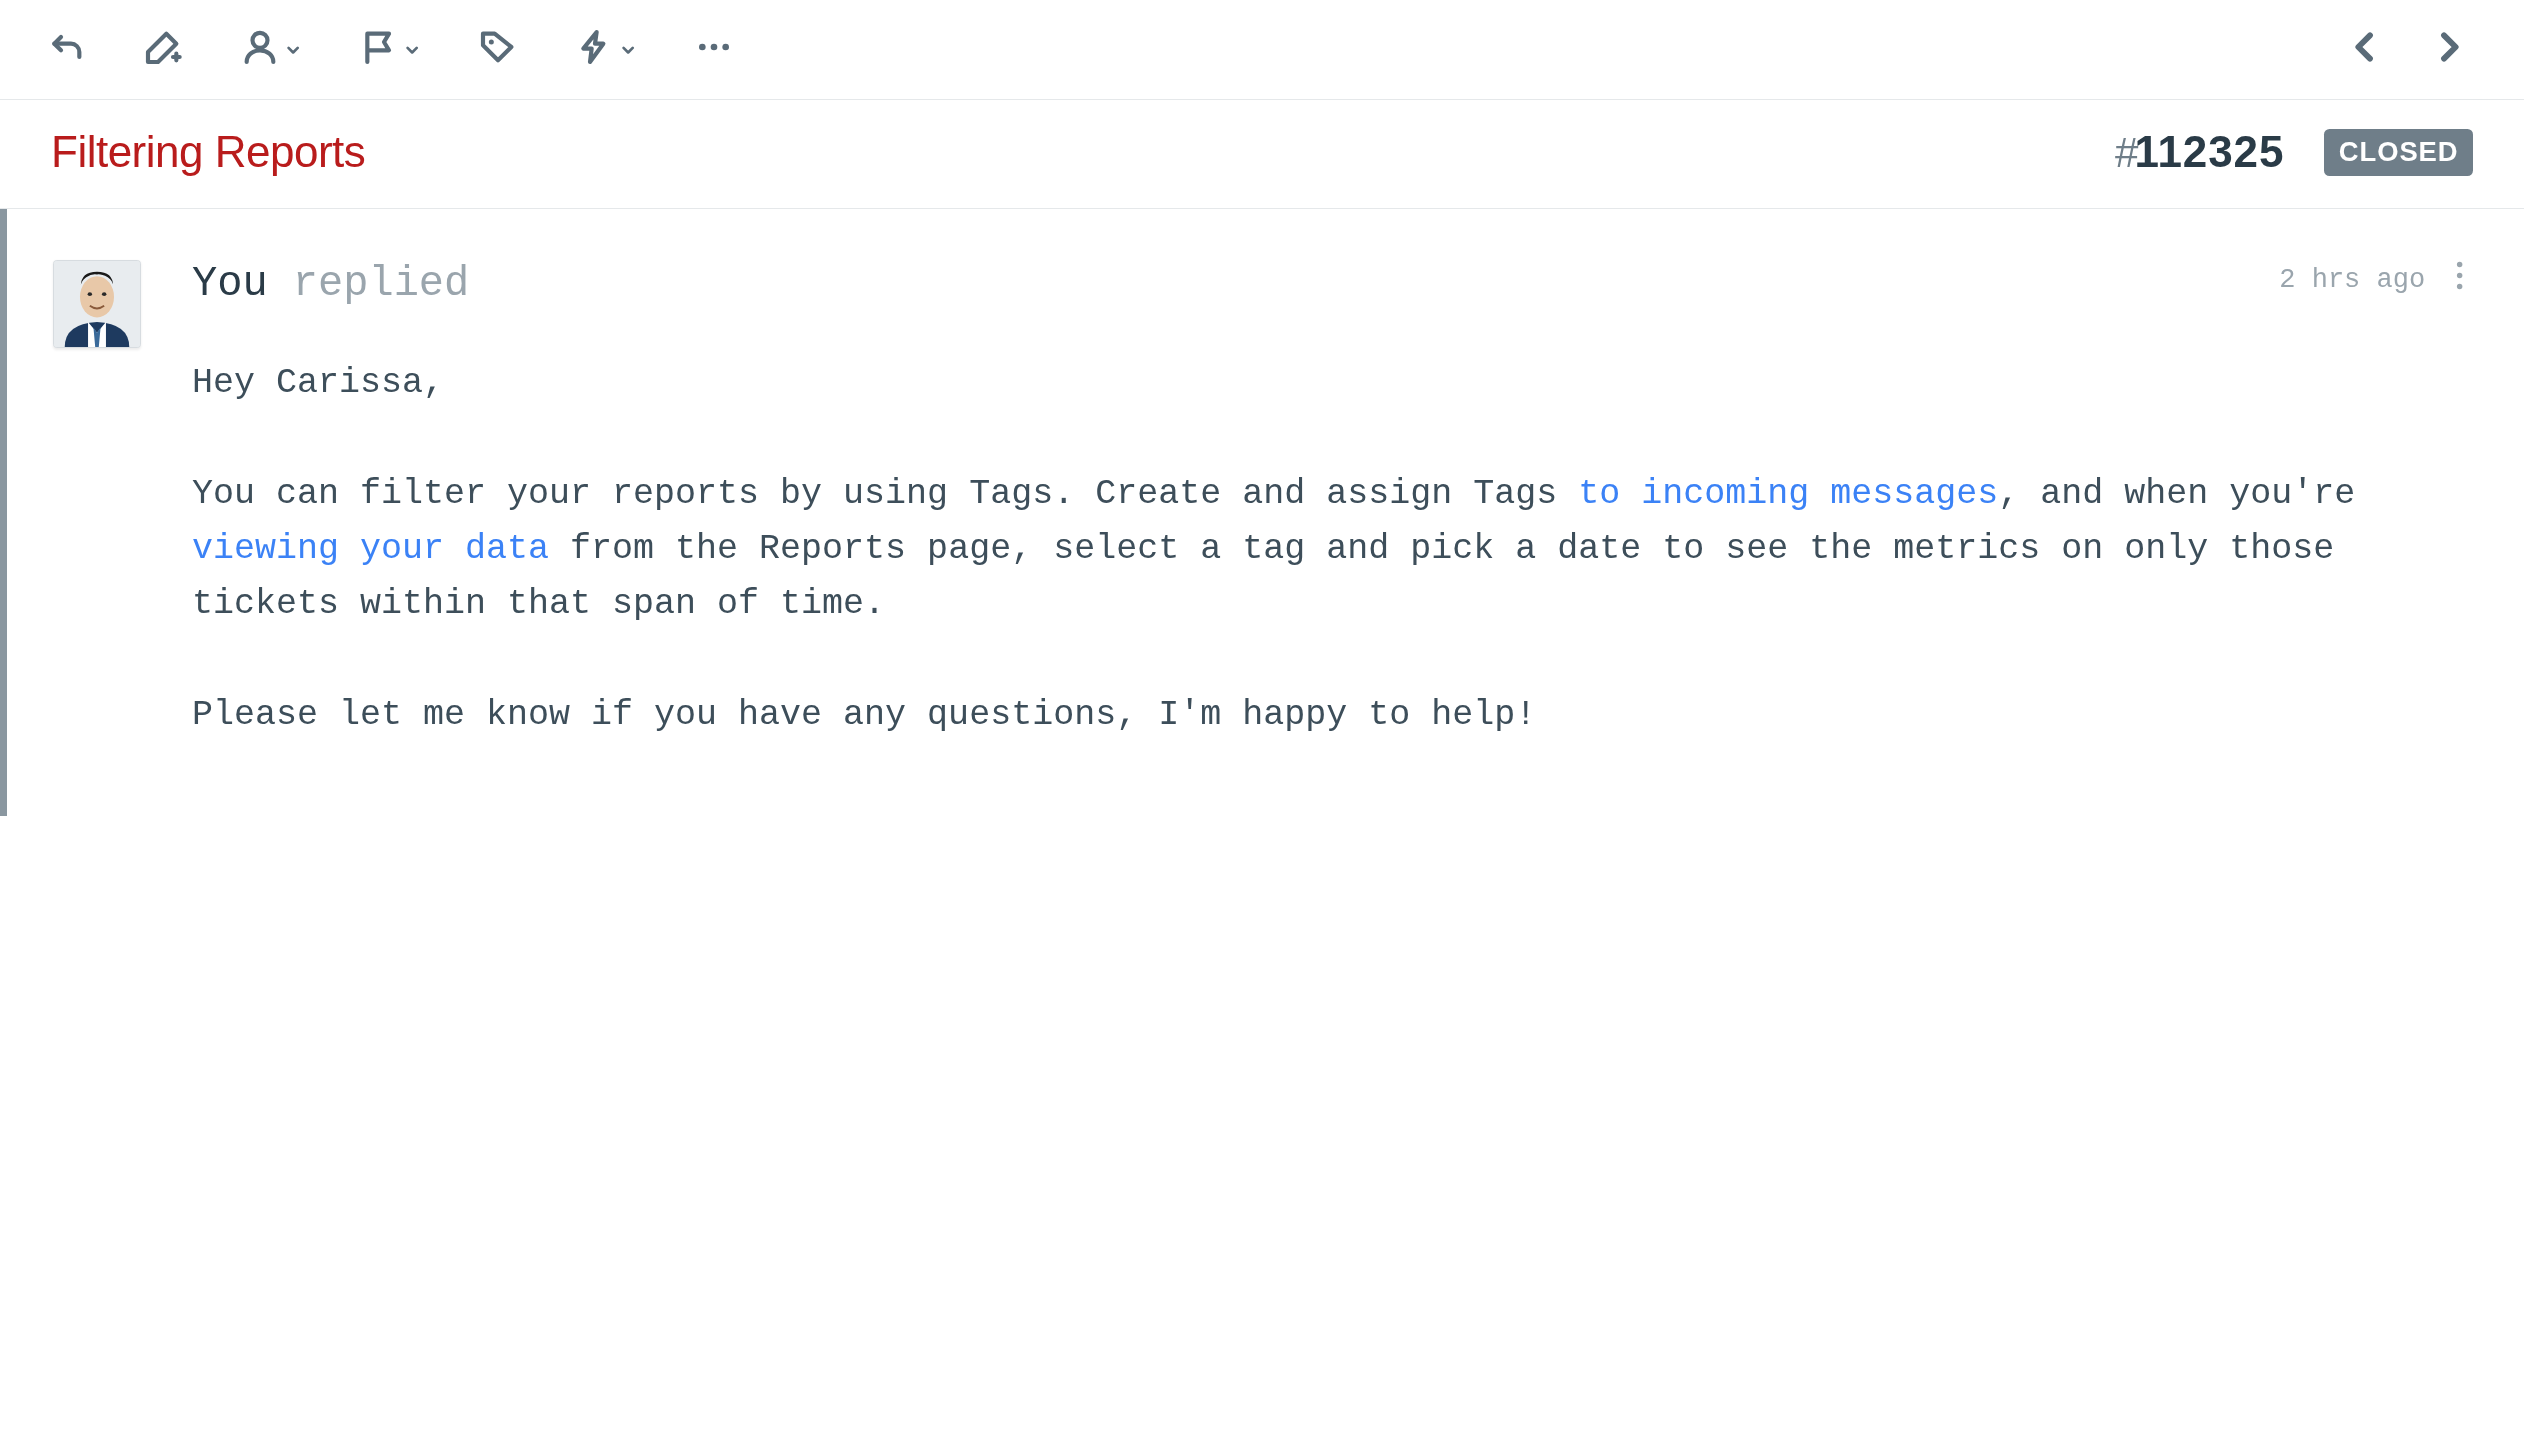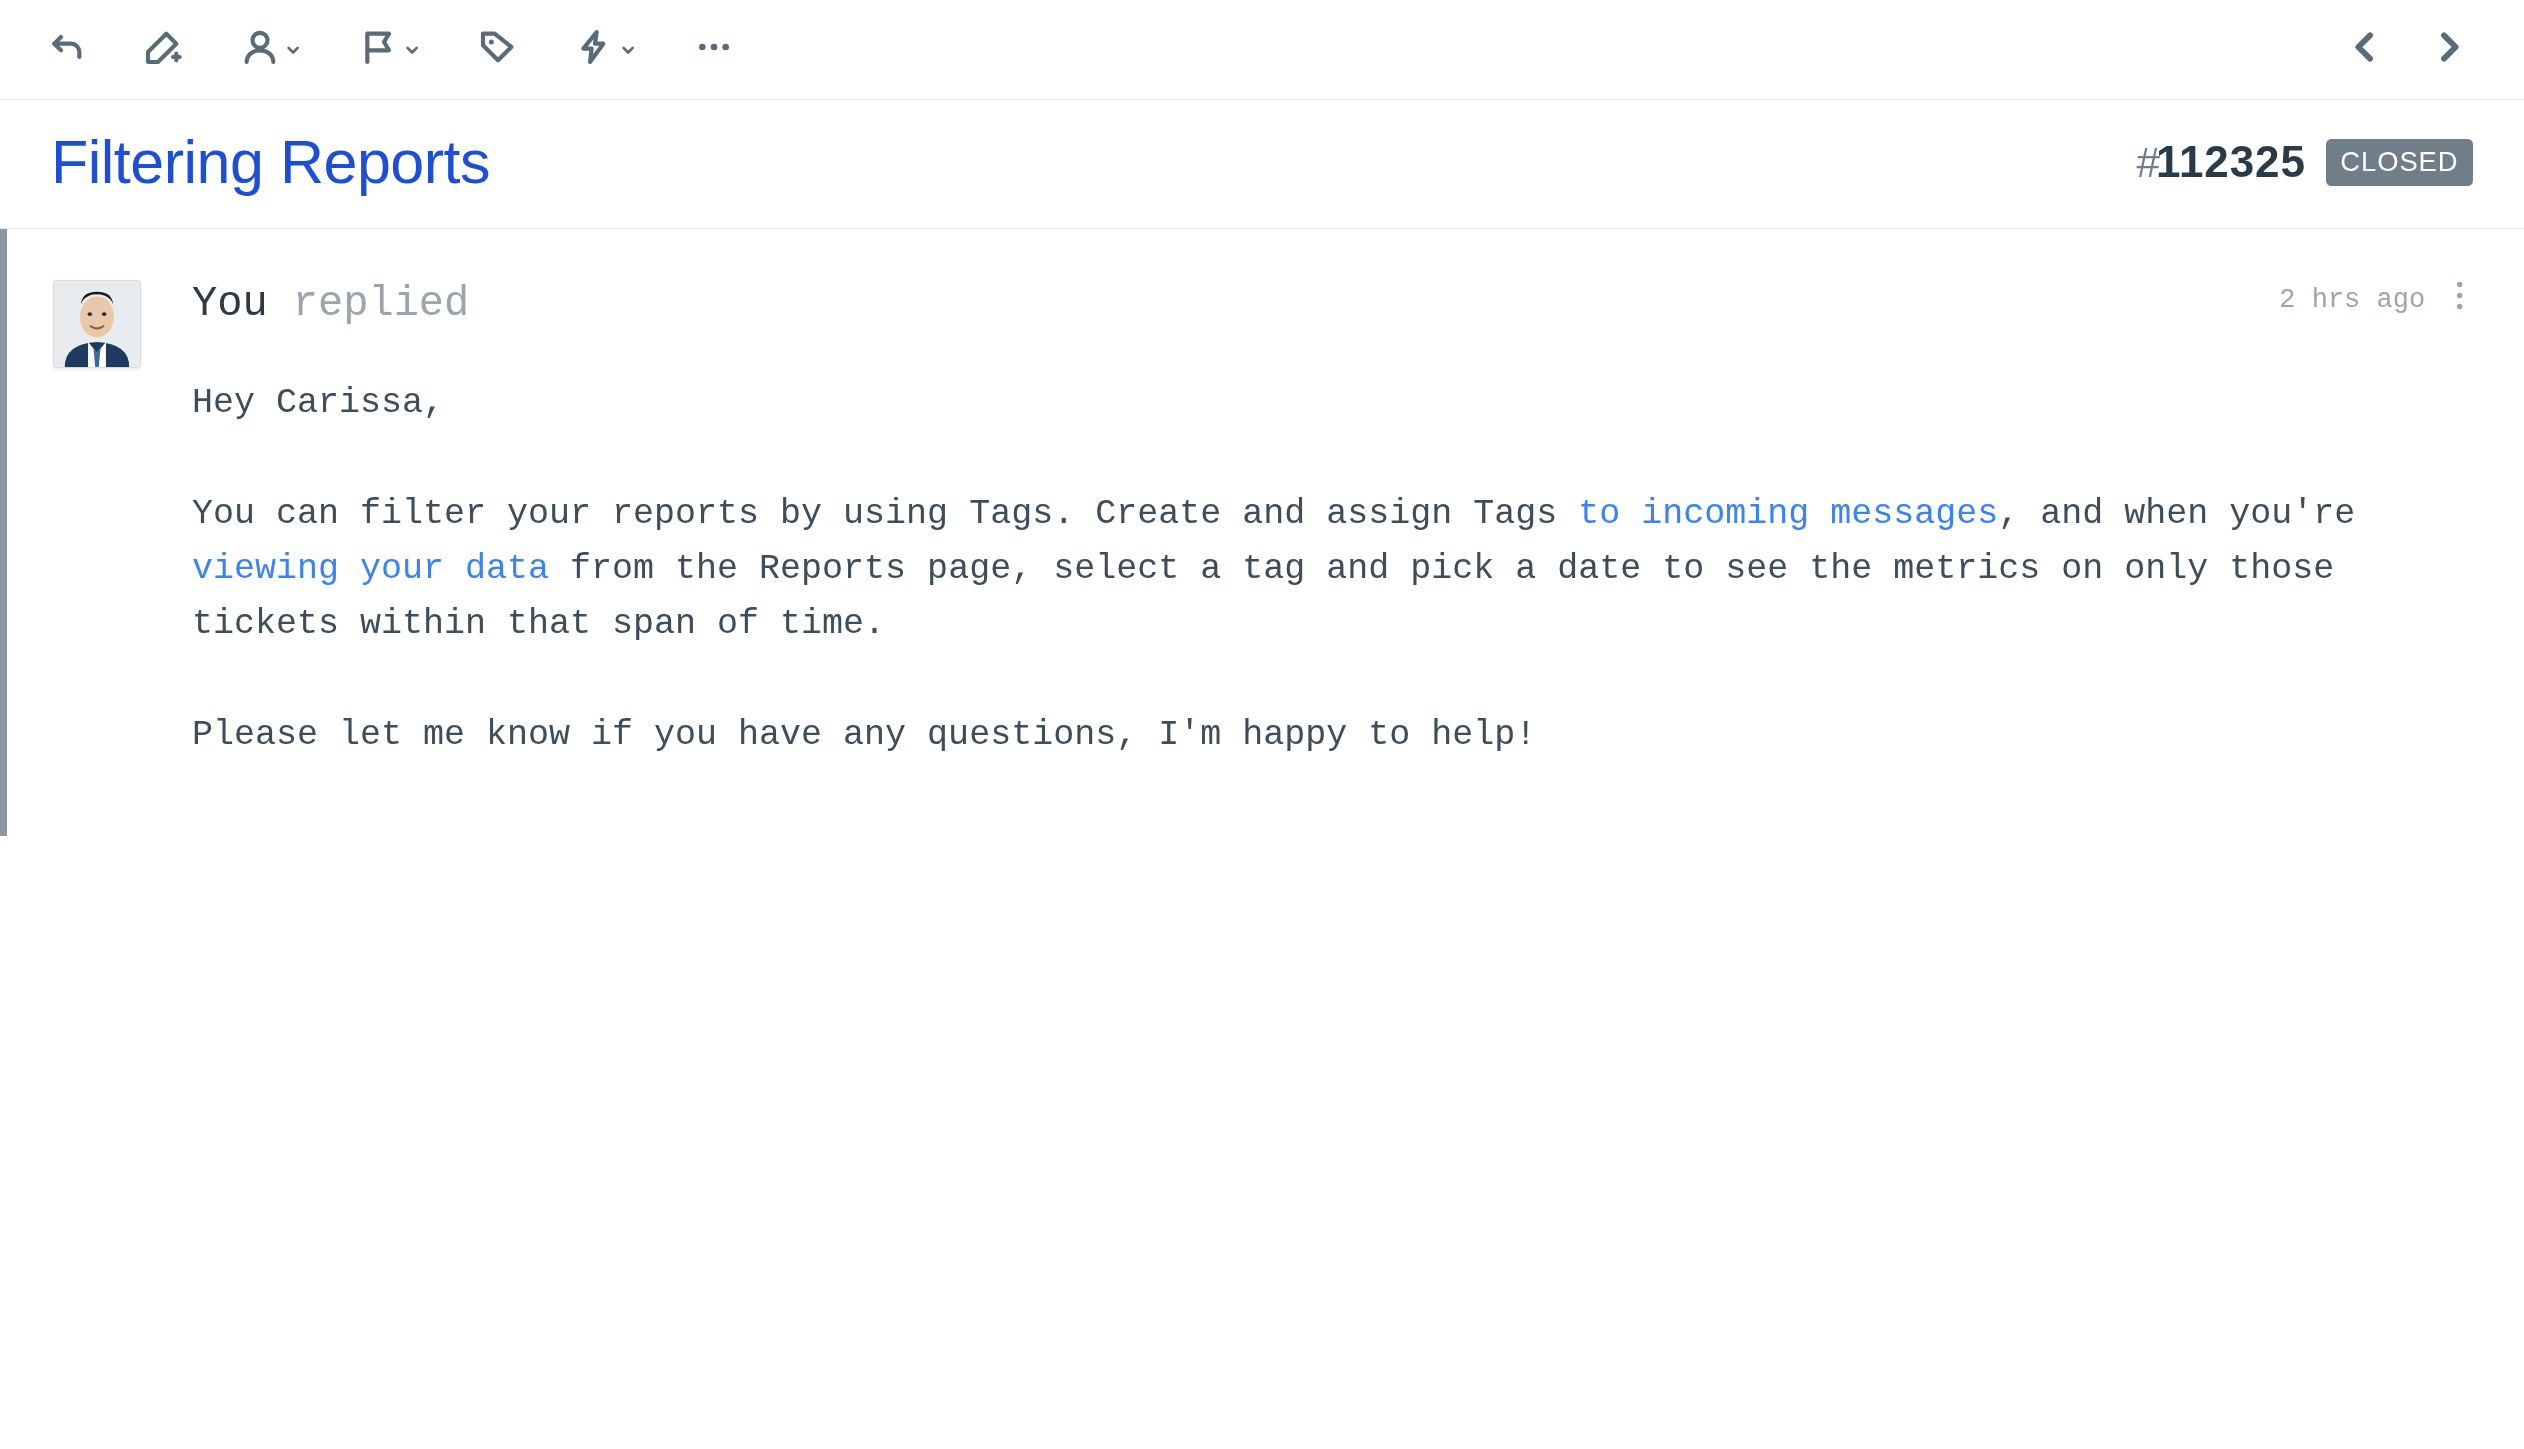--- a/index.html
+++ b/index.html
@@ -52,23 +52,23 @@
       stroke-width: 3.5;
     }
     .title-bar {
       display: flex;
       align-items: center;
       justify-content: space-between;
       padding: 27.4px 51px 31px 51px;
       border-bottom: 0.9px solid #e5e8ea;
     }
     .ticket-title {
-      font-size: 61px;
+      font-size: 44px;
       font-weight: 400;
-      color: #1d4ed8;
+      color: #b91c1c;
       letter-spacing: -0.5px;
     }
     .ticket-meta {
       display: flex;
       align-items: center;
       gap: 20px;
       text-align: center;
     }
     .ticket-hash {
       font-size: 42px;
@@ -79,24 +79,25 @@
       font-size: 44px;
       color: #2a3b47;
       font-weight: 600;
       letter-spacing: 0.9px;
       margin-left: -11px;
     }
     .status-badge {
       background: #6f7e89;
       color: #ffffff;
       font-size: 27.4px;
-      font-weight: 400;
+      font-weight: 700;
       padding: 7.3px 14.6px;
       border-radius: 5.5px;
       letter-spacing: 0.9px;
+      margin-left: 20px;
     }
     .thread {
       border-left: 7.3px solid #8a97a0;
       padding: 51px 55px 73px 46px;
       font-family: Liberation Mono, monospace;
     }
     .message {
       display: flex;
       gap: 51px;
       align-items: flex-start;

